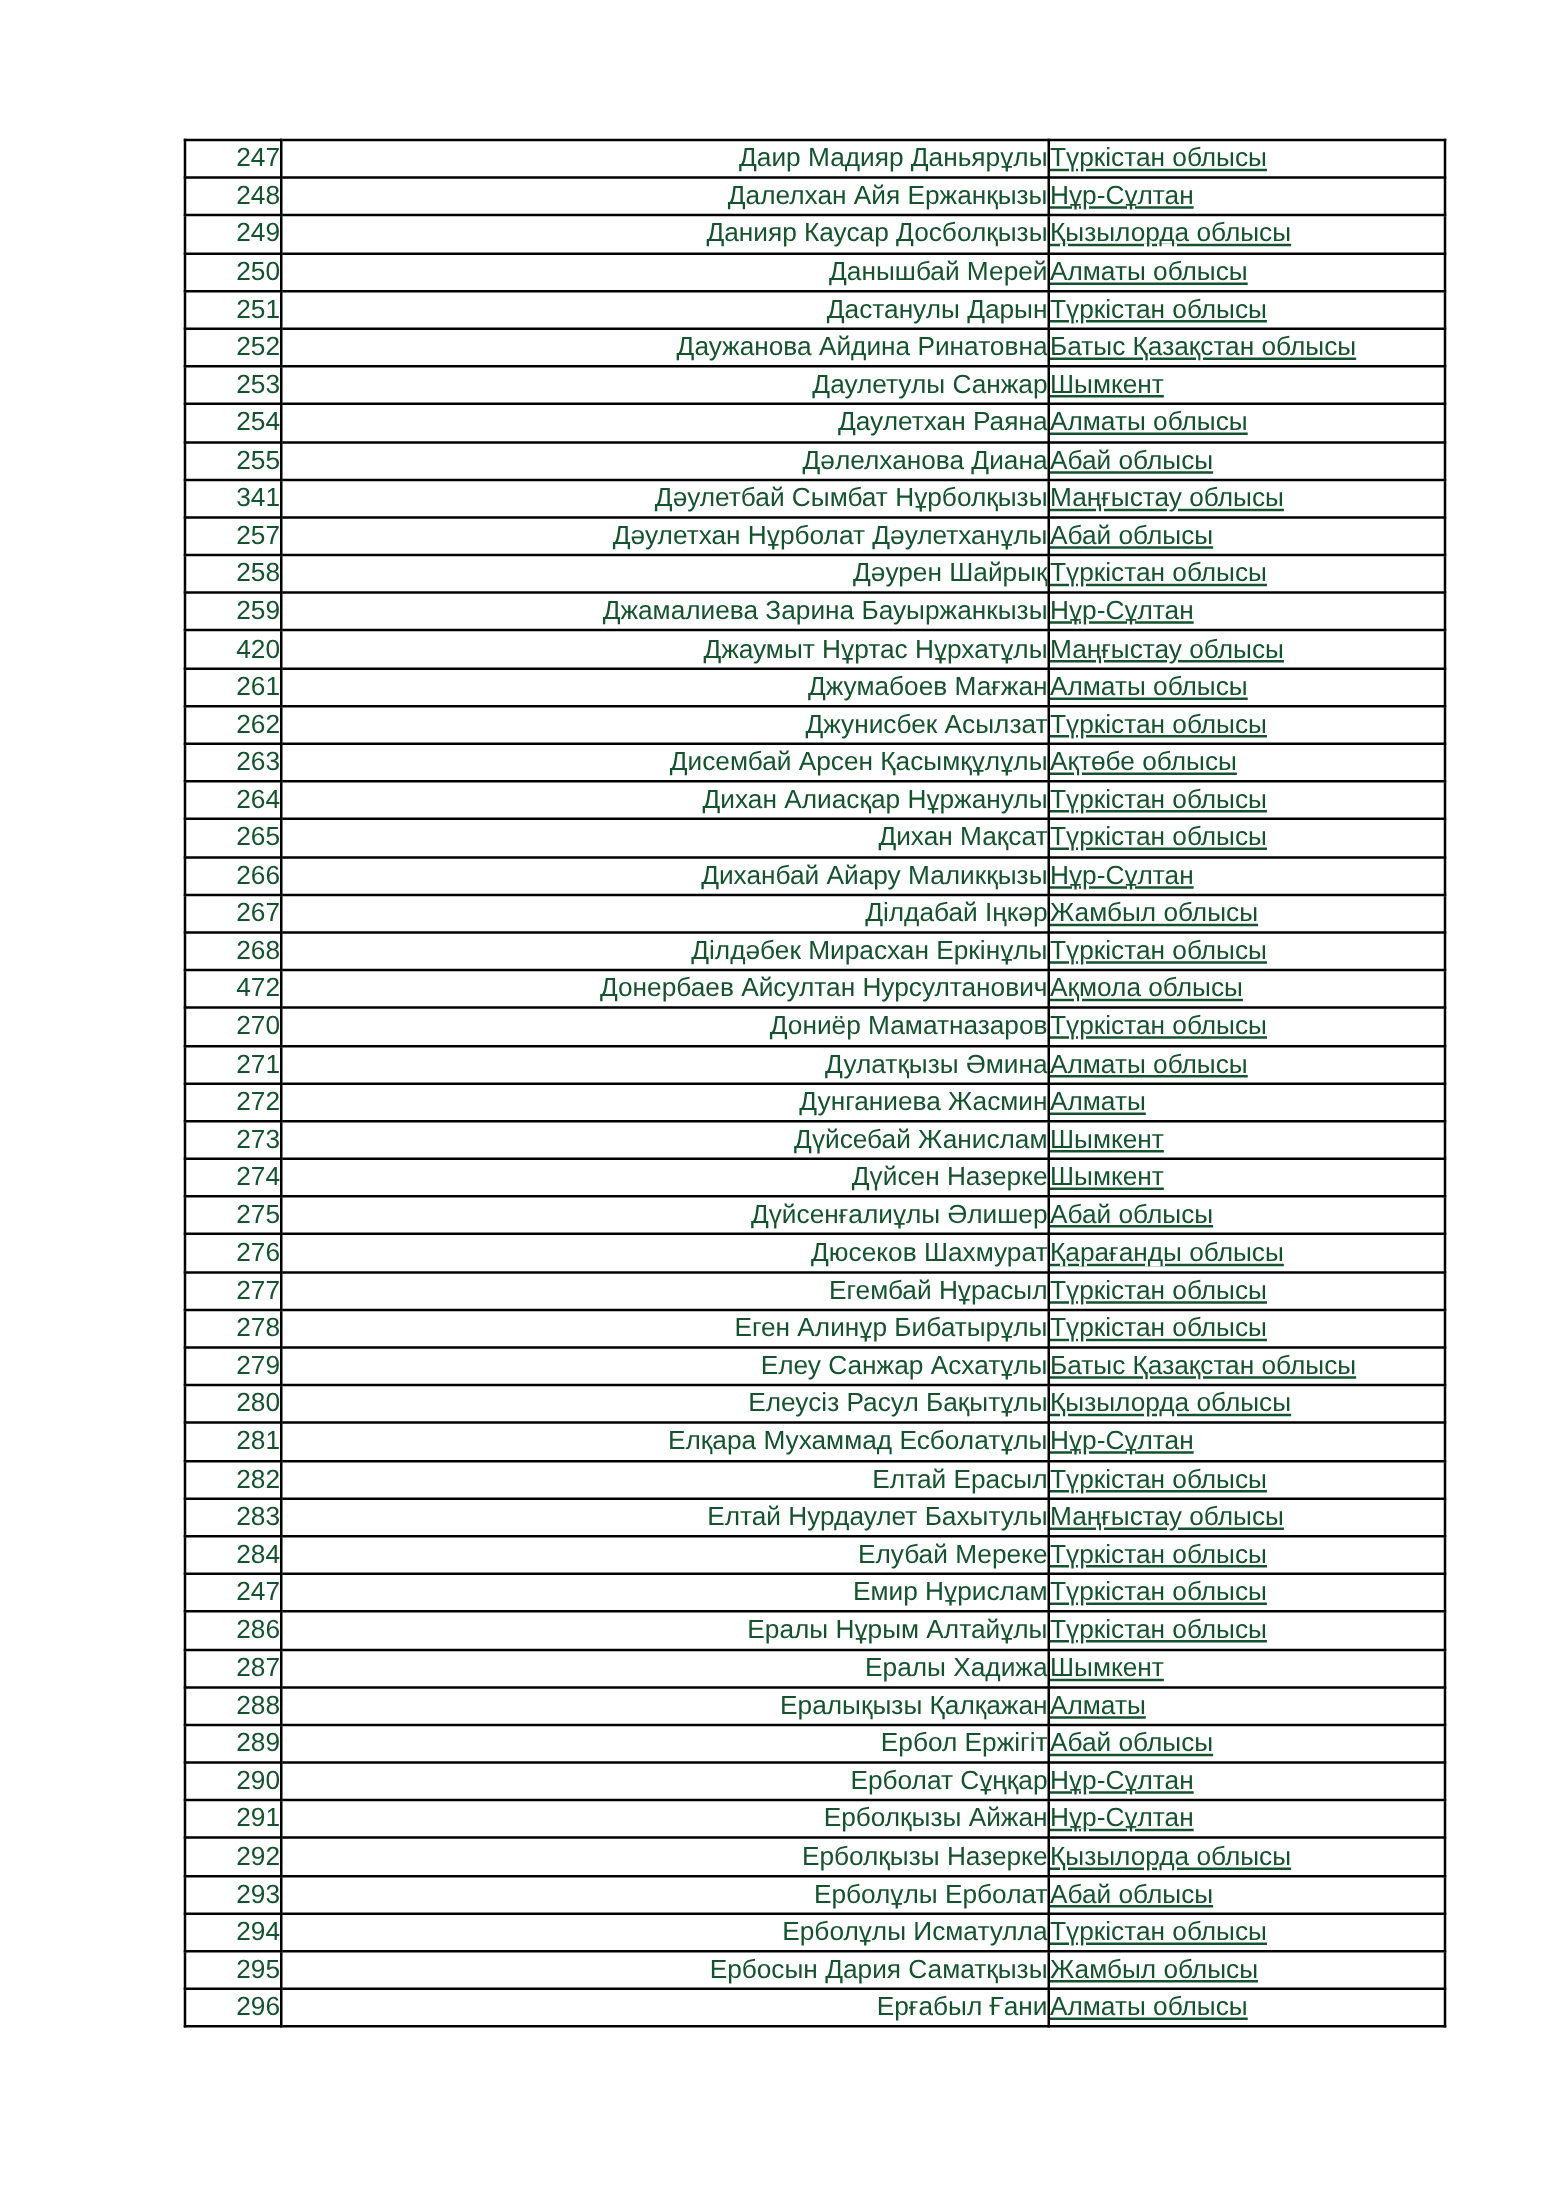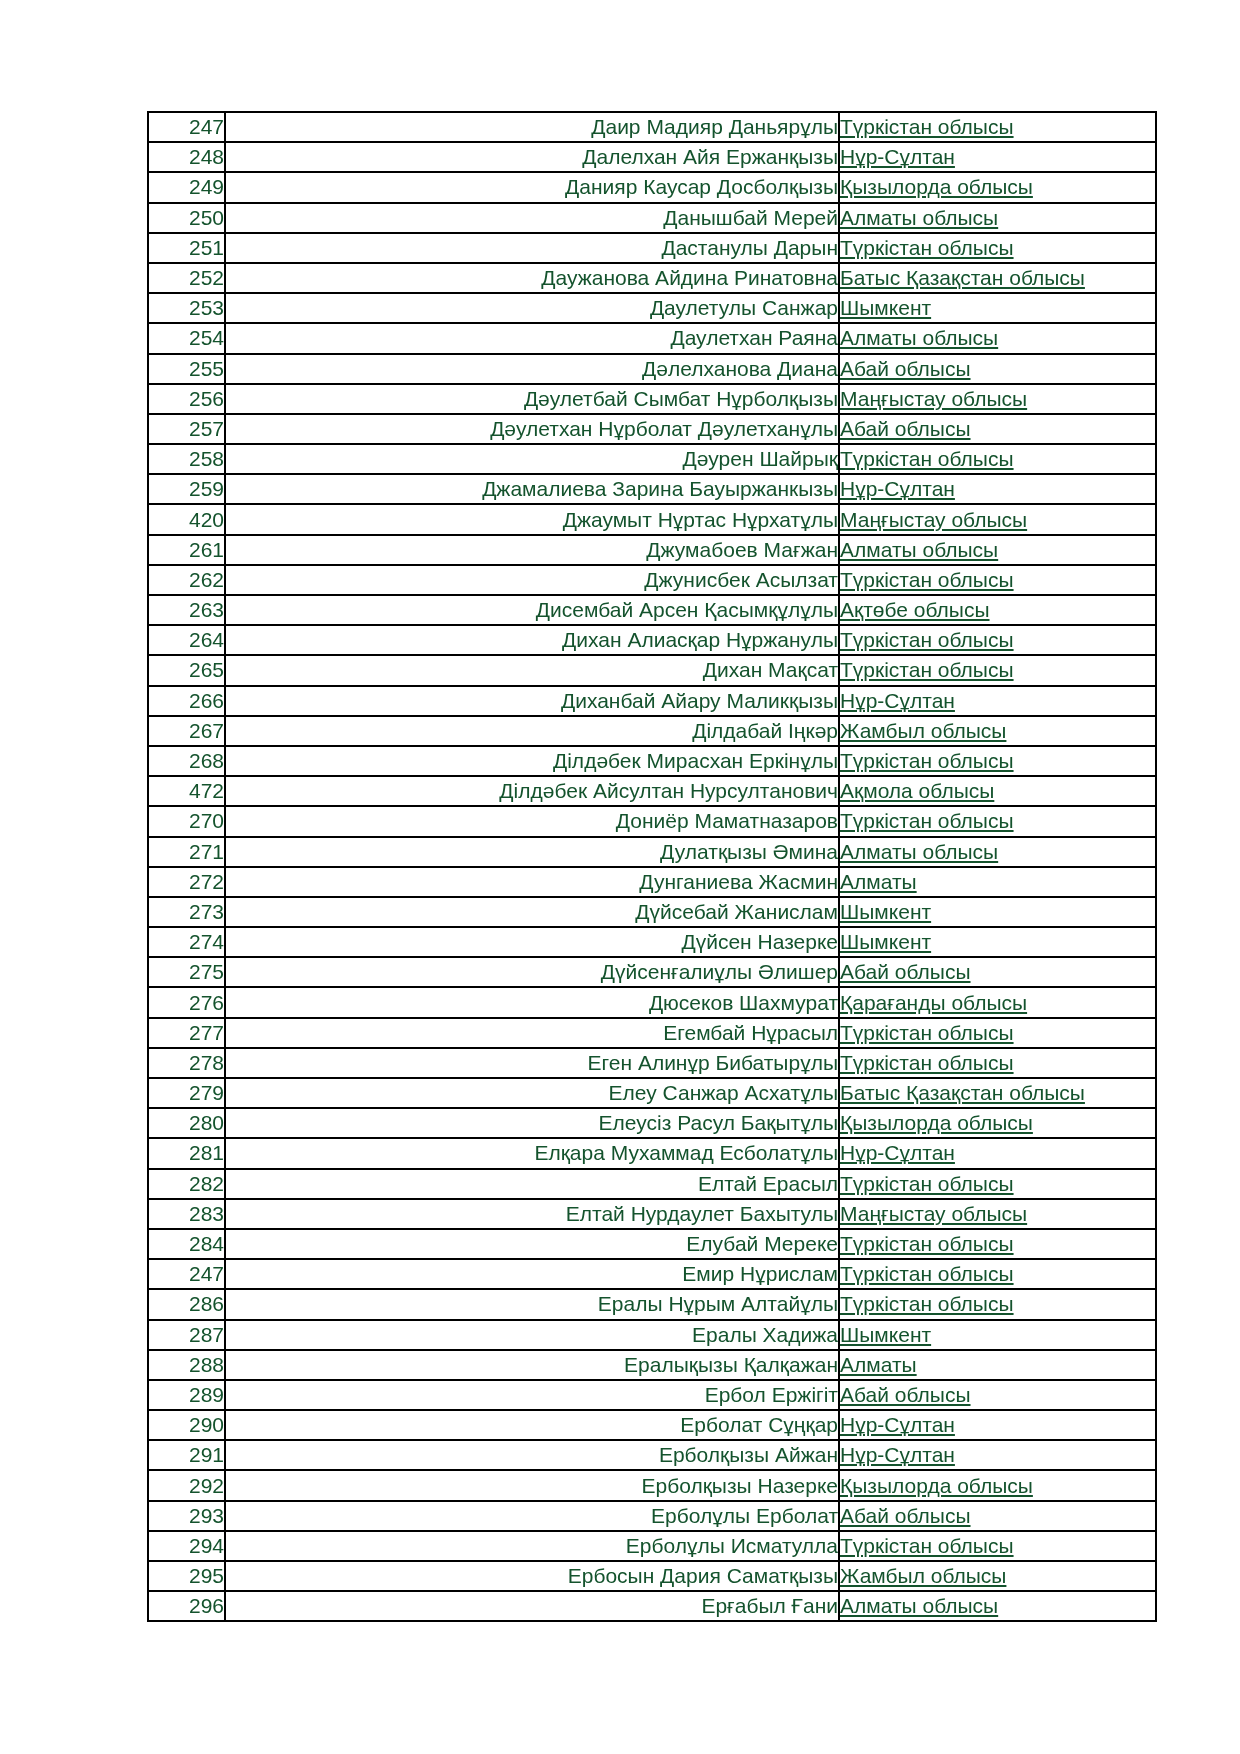--- a/index.html
+++ b/index.html
@@ -96,21 +96,21 @@
           <td class="cell-num">254</td>
           <td class="cell-name">Даулетхан Раяна</td>
           <td class="cell-region">Алматы облысы</td>
         </tr>
         <tr>
           <td class="cell-num">255</td>
           <td class="cell-name">Дәлелханова Диана</td>
           <td class="cell-region">Абай облысы</td>
         </tr>
         <tr>
-          <td class="cell-num">256</td>
+          <td class="cell-num">341</td>
           <td class="cell-name">Дәулетбай Сымбат Нұрболқызы</td>
           <td class="cell-region">Маңғыстау облысы</td>
         </tr>
         <tr>
           <td class="cell-num">257</td>
           <td class="cell-name">Дәулетхан Нұрболат Дәулетханұлы</td>
           <td class="cell-region">Абай облысы</td>
         </tr>
         <tr>
           <td class="cell-num">258</td>
@@ -162,21 +162,21 @@
           <td class="cell-name">Ділдабай Іңкәр</td>
           <td class="cell-region">Жамбыл облысы</td>
         </tr>
         <tr>
           <td class="cell-num">268</td>
           <td class="cell-name">Ділдәбек Мирасхан Еркінұлы</td>
           <td class="cell-region">Түркістан облысы</td>
         </tr>
         <tr>
           <td class="cell-num">472</td>
-          <td class="cell-name">Ділдәбек Айсултан Нурсултанович</td>
+          <td class="cell-name">Донербаев Айсултан Нурсултанович</td>
           <td class="cell-region">Ақмола облысы</td>
         </tr>
         <tr>
           <td class="cell-num">270</td>
           <td class="cell-name">Дониёр Маматназаров</td>
           <td class="cell-region">Түркістан облысы</td>
         </tr>
         <tr>
           <td class="cell-num">271</td>
           <td class="cell-name">Дулатқызы Әмина</td>

